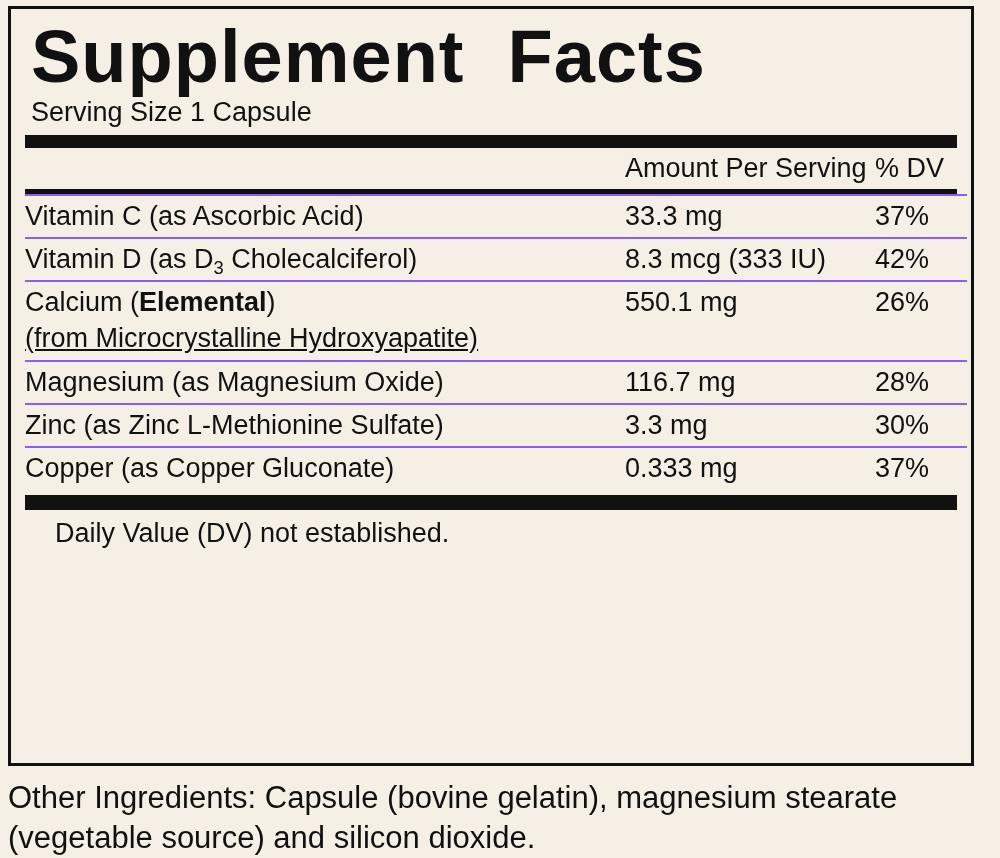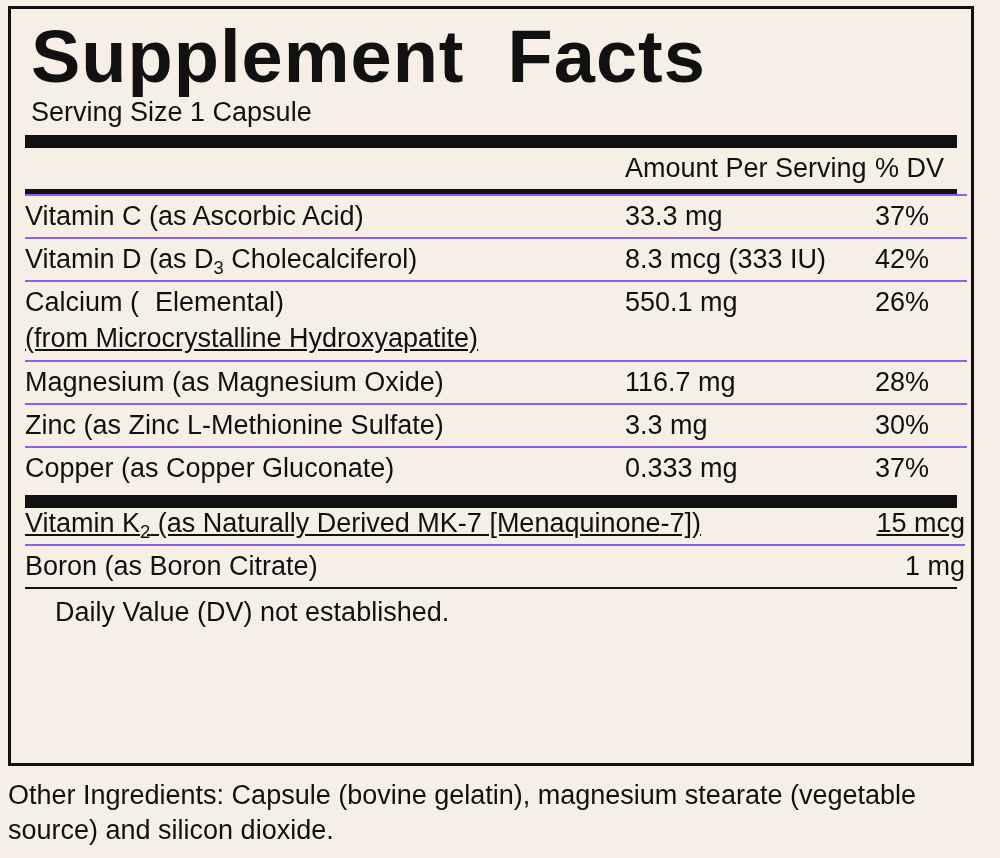--- a/index.html
+++ b/index.html
@@ -98,39 +98,39 @@
   tr.noline > td {
     border-top: none;
     padding-top: 0;
     text-decoration: underline;
   }
   .subline {
     padding-left: 28px;
     padding-top: 0 !important;
     padding-bottom: 6px !important;
   }
-  .bold { font-weight: normal; margin-left: 16px; }
+  .bold { font-weight: bold; }
   sub {
     font-size: 0.68em;
     vertical-align: baseline;
     position: relative;
     top: 6px;
   }
 
   .footnote {
     font-size: 27px;
     padding: 8px 0 0 30px;
   }
 
   .other {
     position: absolute;
     left: 8px;
     top: 778px;
     width: 980px;
-    font-size: 27px;
+    font-size: 31px;
     line-height: 1.28;
   }
 
   
   .side-text {
     position: absolute;
     right: -2px;
     top: 60px;
     width: 700px;
     font-size: 20px;
@@ -215,36 +215,20 @@
           <td>Copper (as Copper Gluconate)</td>
           <td class="col-amt">0.333 mg</td>
           <td class="col-dv">37%</td>
         </tr>
 
       </tbody>
     </table>
 
     <div class="rule-thick"></div>
 
-    <table class="facts">
-      <colgroup>
-        <col style="width:760px">
-          <col style="width:180px">
-      </colgroup>
-      <tbody>
-        <tr class="noline">
-          <td>Vitamin K<sub>2</sub> (as Naturally Derived MK-7 [Menaquinone-7])</td>
-          <td style="text-align:right">15 mcg</td>
-        </tr>
-        <tr class="line">
-          <td>Boron (as Boron Citrate)</td>
-          <td style="text-align:right">1 mg</td>
-        </tr>
-      </tbody>
-    </table>
 
     <div class="rule-thin"></div>
 
     <div class="footnote">Daily Value (DV) not established.</div>
 
   </div>
 
   <div class="other">Other Ingredients: Capsule (bovine gelatin), magnesium stearate (vegetable source) and silicon dioxide.</div>
 
   <div class="side-text">Recommendations for use</div>

